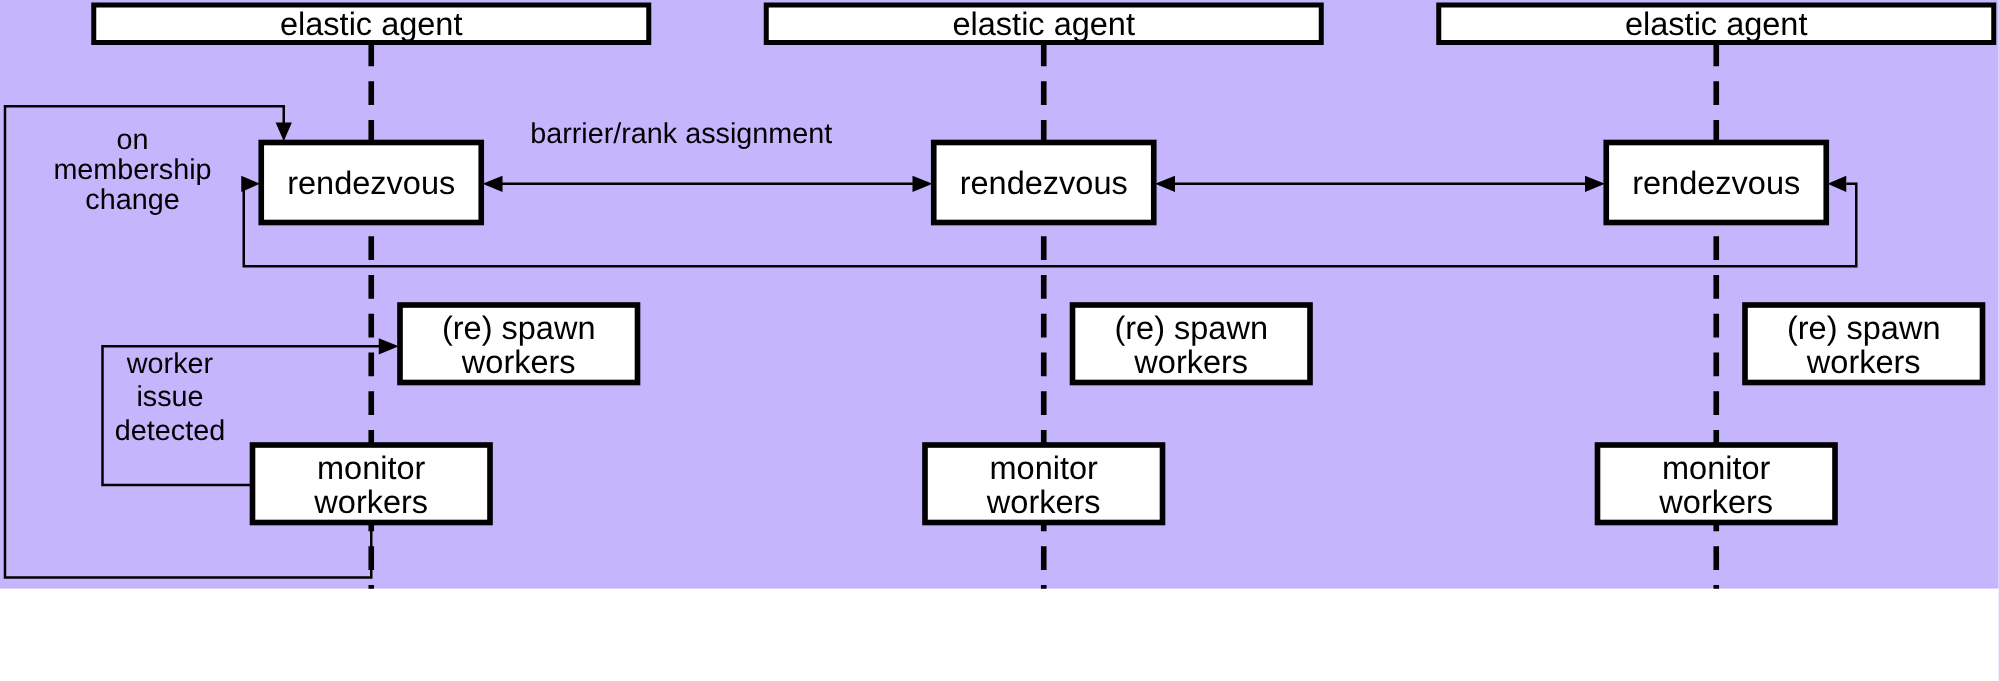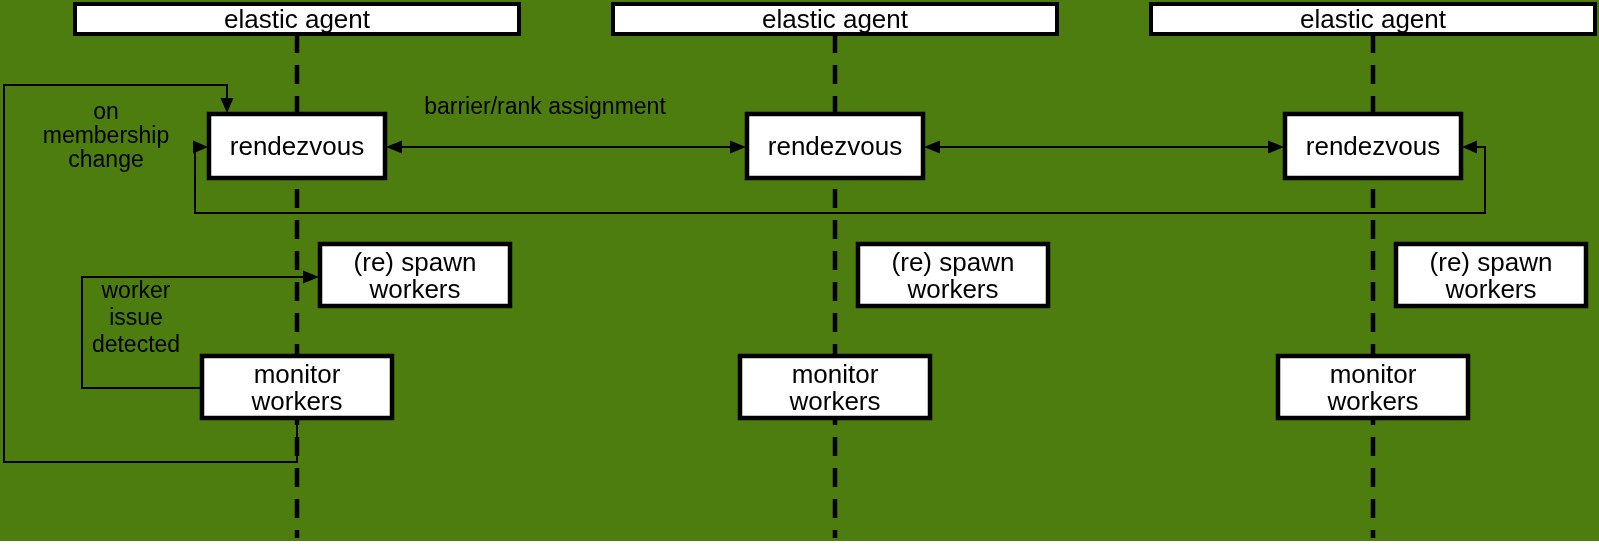--- a/index.html
+++ b/index.html
@@ -1,20 +1,20 @@
 <!DOCTYPE html>
 <html><head>
 <meta charset="utf-8">
 <style>
   html, body { margin: 0; padding: 0; background: #ffffff; }
   .canvas {
     position: relative;
     width: 1599px;
-    height: 541px;
-    background: #4d7c0f;
+    height: 471px;
+    background: #c4b5fd;
     font-family: "Liberation Sans", sans-serif;
   }
   svg { display: block; }
   text {
     fill: #000000;
     font-family: "Liberation Sans", sans-serif;
   }
   .box-label { font-size: 26px; }
   .ann-label { font-size: 23px; }
   .hdr  { fill: #ffffff; stroke: #000000; stroke-width: 4; }

